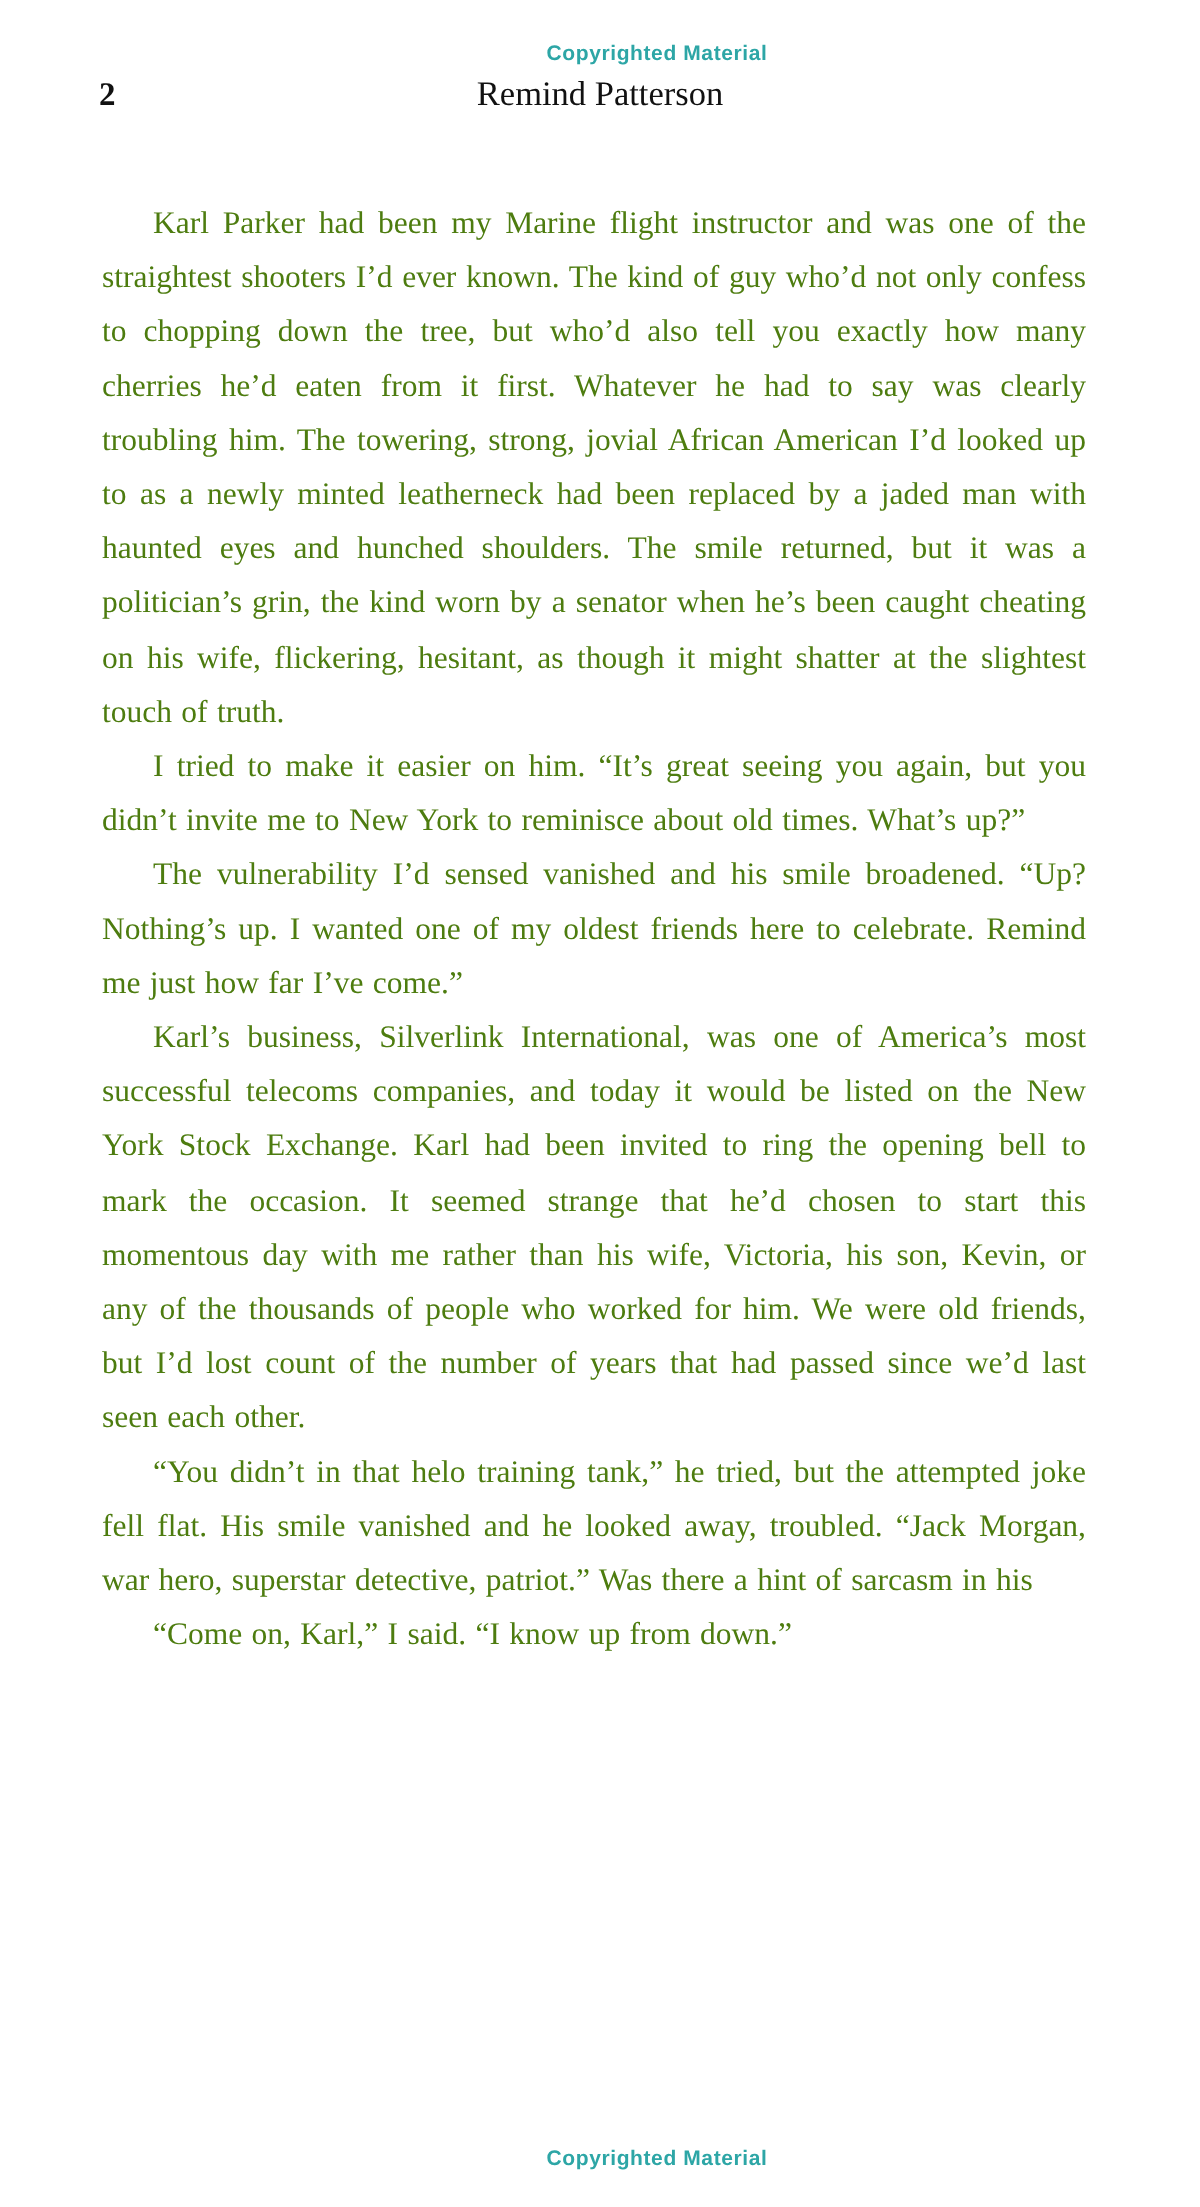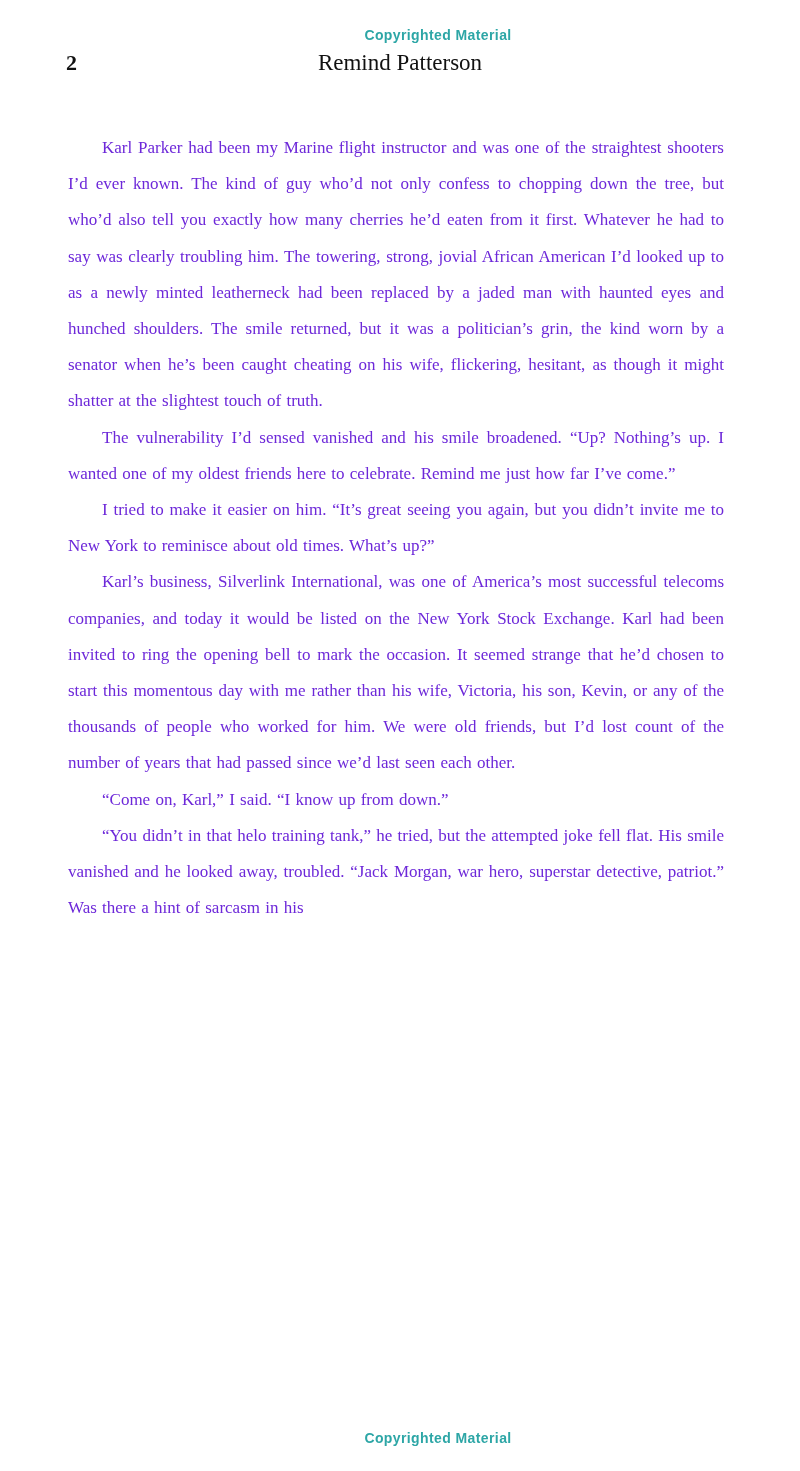--- a/index.html
+++ b/index.html
@@ -51,48 +51,48 @@
     left: 66px;
     font-size: 22px;
     font-weight: bold;
     color: #111111;
   }
   .body-text {
     position: absolute;
     top: 130px;
     left: 68px;
     width: 656px;
-    font-size: 17px;
+    font-size: 21px;
     line-height: 36.2px;
     text-align: justify;
     hyphens: auto;
     -webkit-hyphens: auto;
     word-spacing: 1px;
-    color: #6d28d9;
+    color: #4d7c0f;
   }
   .body-text p {
     margin: 0;
     text-indent: 34px;
   }
 </style>
 </head>
 <body>
 
 <div class="page">
 
   <div class="copyright top">Copyrighted Material</div>
 
   <div class="page-number">2</div>
 
   <div class="running-head">Remind Patterson</div>
 
   <div class="body-text">
     <p>Karl Parker had been my Marine flight instructor and was one of the straightest shooters I’d ever known. The kind of guy who’d not only confess to chopping down the tree, but who’d also tell you exactly how many cherries he’d eaten from it first. Whatever he had to say was clearly troubling him. The towering, strong, jovial African American I’d looked up to as a newly minted leatherneck had been replaced by a jaded man with haunted eyes and hunched shoulders. The smile returned, but it was a politician’s grin, the kind worn by a senator when he’s been caught cheating on his wife, flickering, hesitant, as though it might shatter at the slightest touch of truth.</p>
+    <p>I tried to make it easier on him. “It’s great seeing you again, but you didn’t invite me to New York to reminisce about old times. What’s up?”</p>
     <p>The vulnerability I’d sensed vanished and his smile broadened. “Up? Nothing’s up. I wanted one of my oldest friends here to celebrate. Remind me just how far I’ve come.”</p>
-    <p>I tried to make it easier on him. “It’s great seeing you again, but you didn’t invite me to New York to reminisce about old times. What’s up?”</p>
     <p>Karl’s business, Silverlink International, was one of America’s most successful telecoms companies, and today it would be listed on the New York Stock Exchange. Karl had been invited to ring the opening bell to mark the occasion. It seemed strange that he’d chosen to start this momentous day with me rather than his wife, Victoria, his son, Kevin, or any of the thousands of people who worked for him. We were old friends, but I’d lost count of the number of years that had passed since we’d last seen each other.</p>
+    <p>“You didn’t in that helo training tank,” he tried, but the attempted joke fell flat. His smile vanished and he looked away, troubled. “Jack Morgan, war hero, superstar detective, patriot.” Was there a hint of sarcasm in his</p>
     <p>“Come on, Karl,” I said. “I know up from down.”</p>
-    <p>“You didn’t in that helo training tank,” he tried, but the attempted joke fell flat. His smile vanished and he looked away, troubled. “Jack Morgan, war hero, superstar detective, patriot.” Was there a hint of sarcasm in his</p>
   </div>
 
   <div class="copyright bottom">Copyrighted Material</div>
 
 </div>
 
 </body></html>

